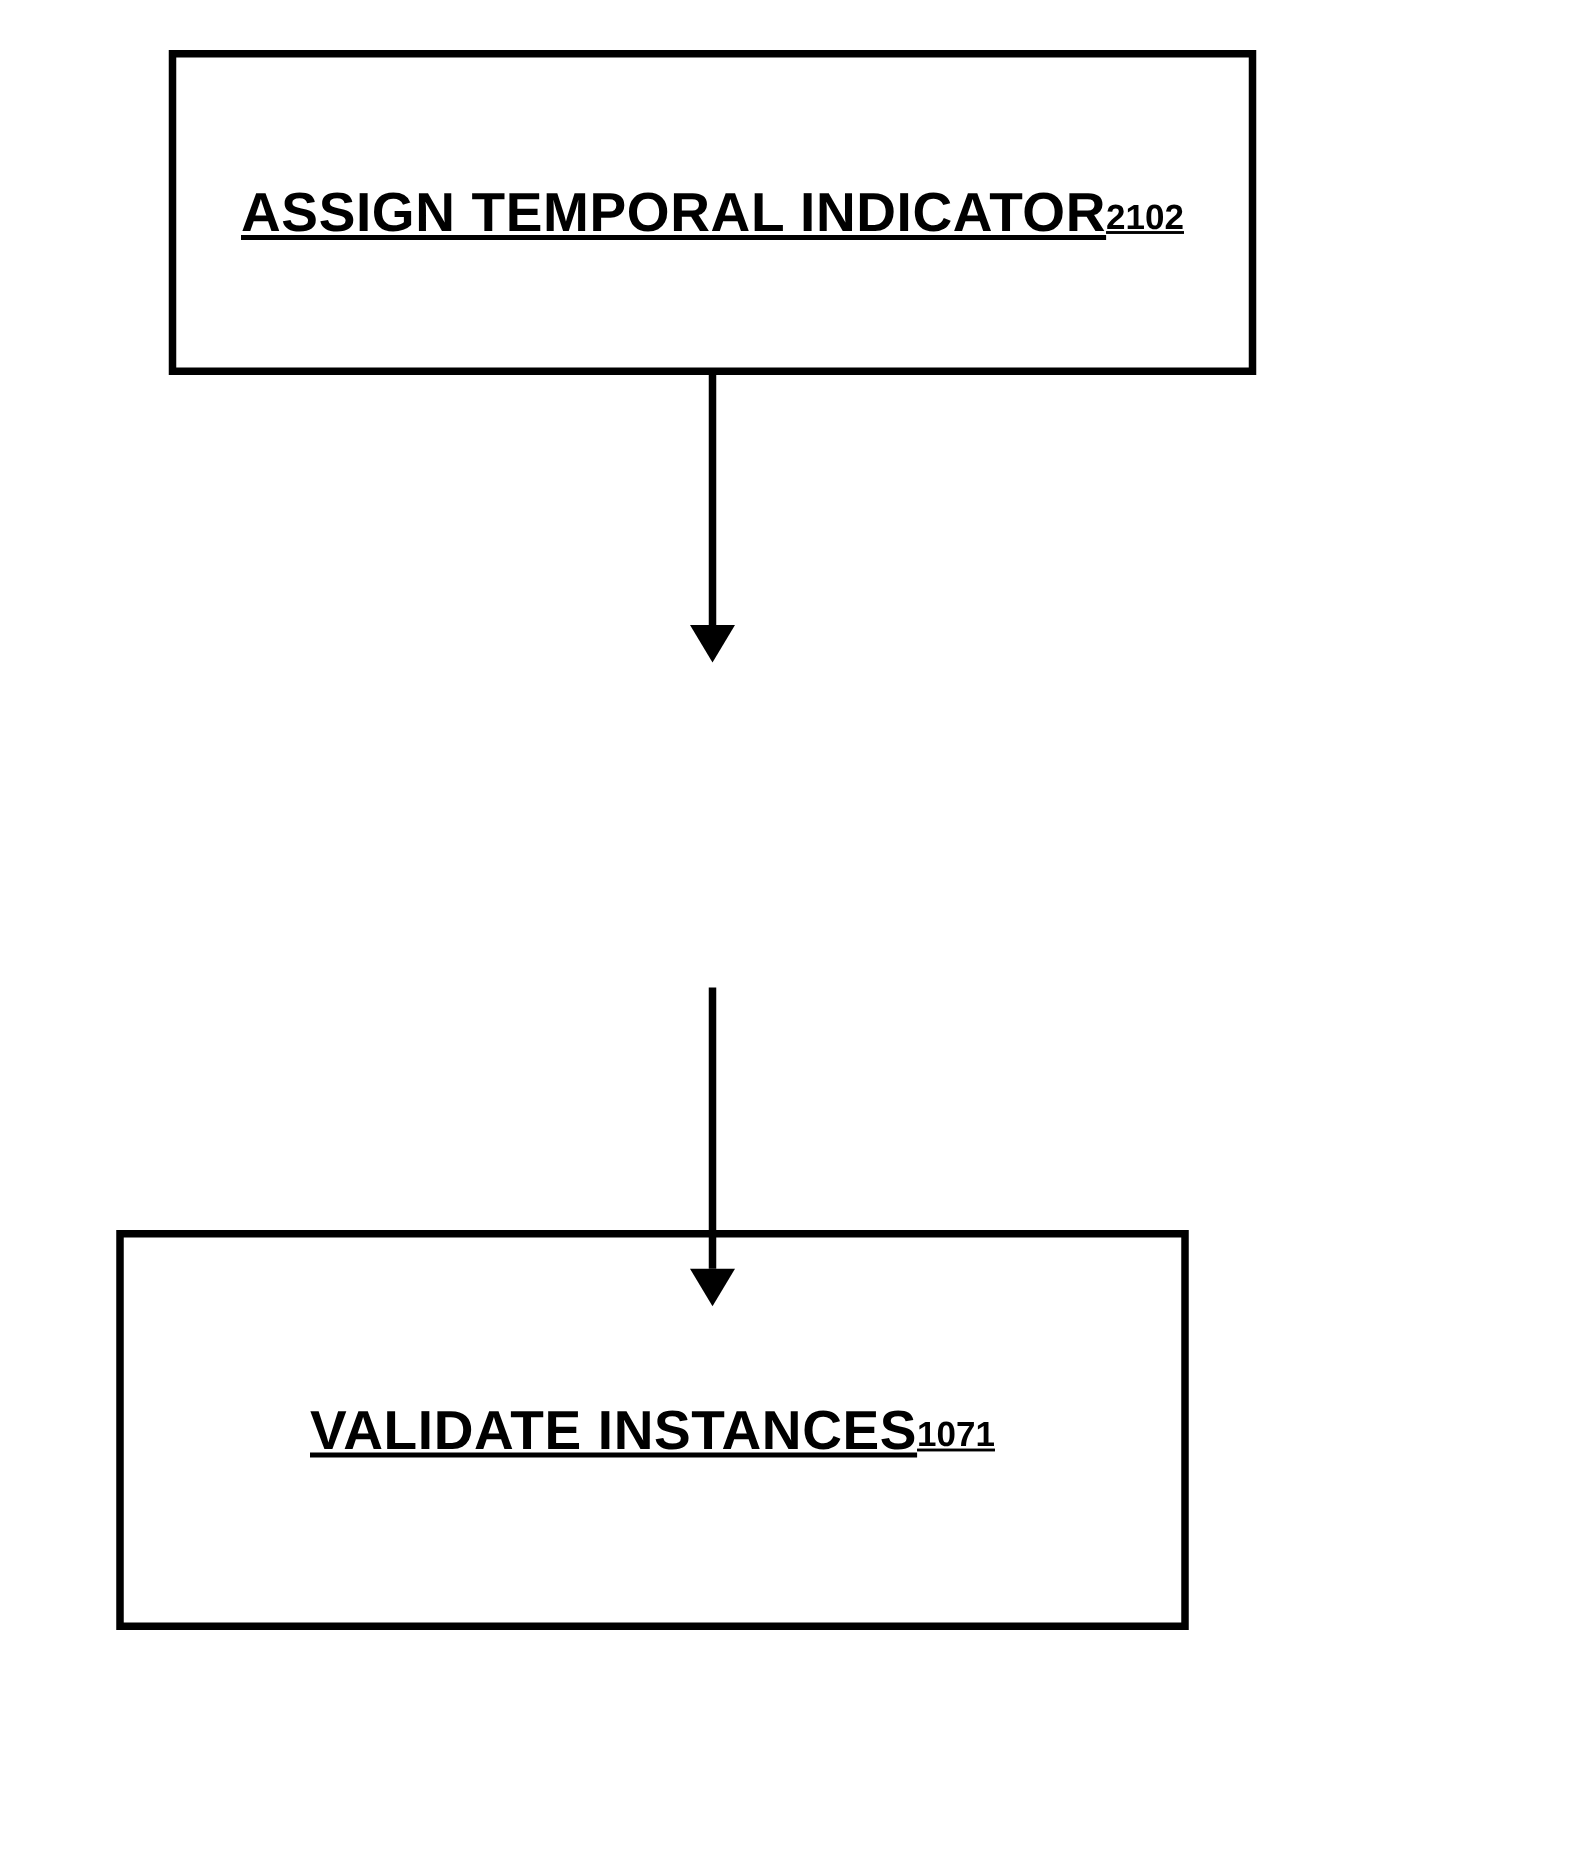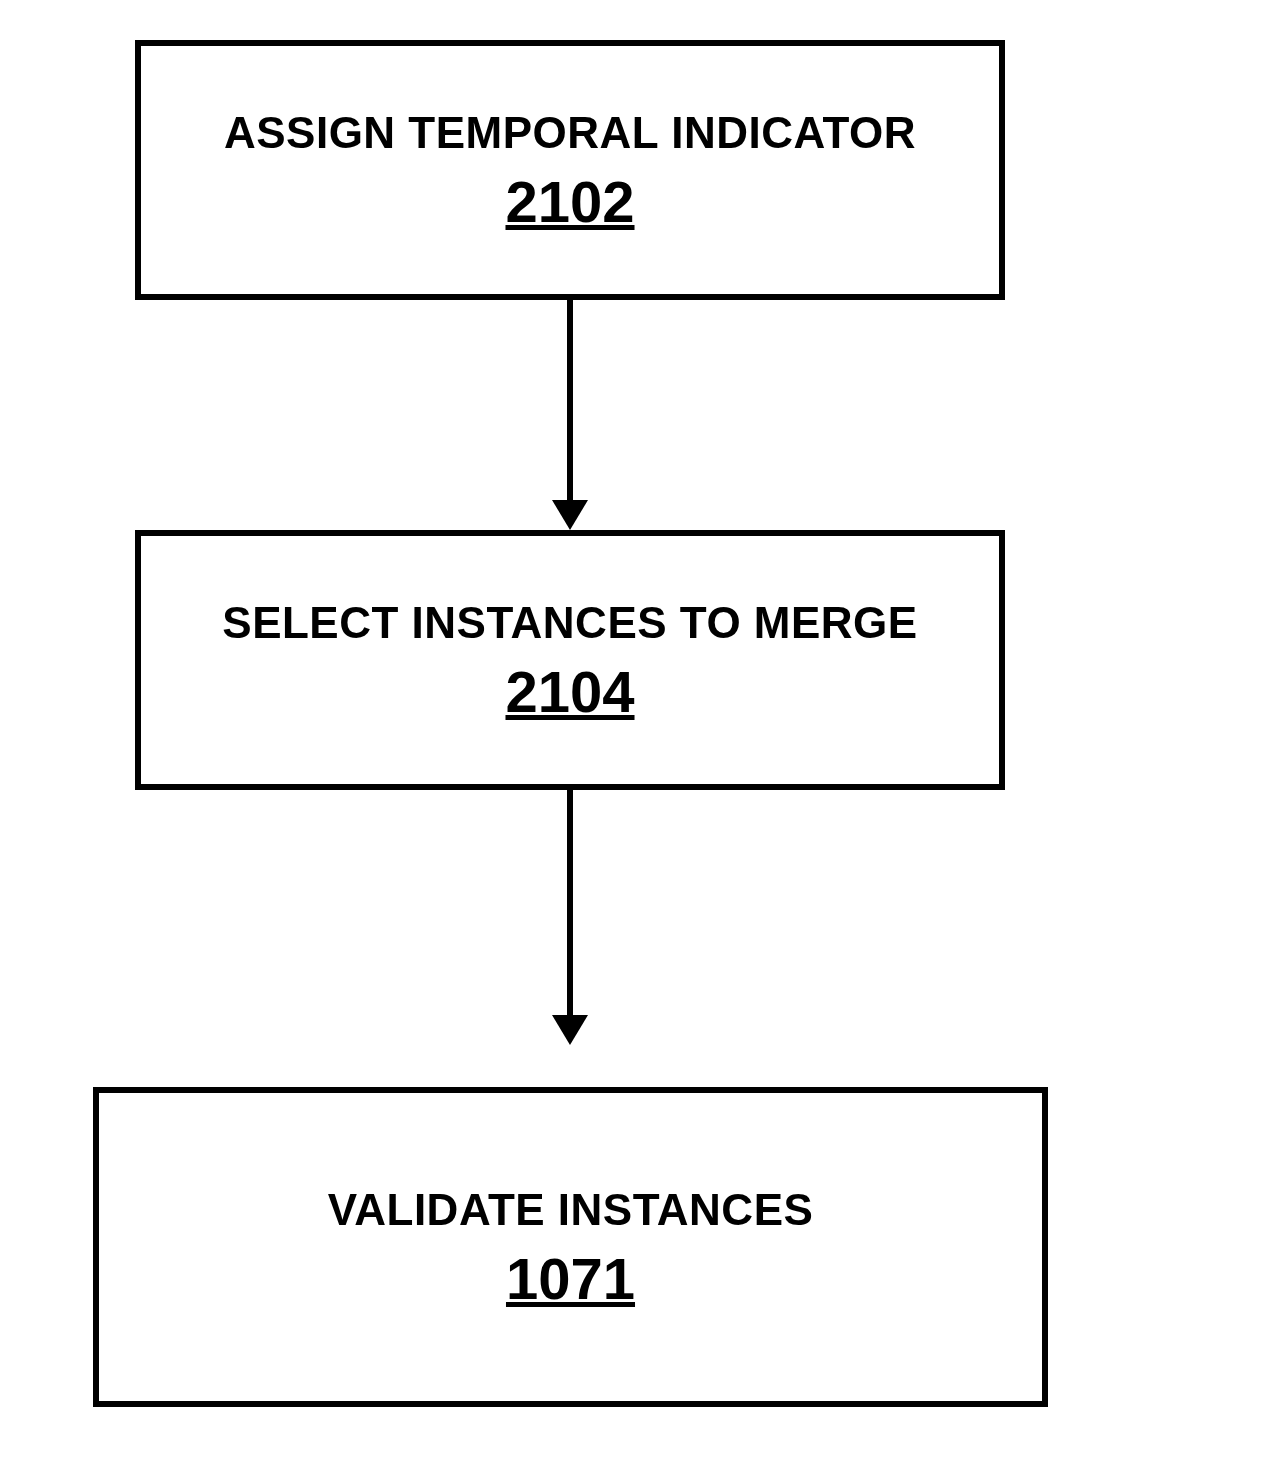--- a/index.html
+++ b/index.html
@@ -13,35 +13,36 @@
   .canvas {
     position: relative;
     width: 1262px;
     height: 1482px;
   }
   .box {
     position: absolute;
     border: 6px solid #000;
     box-sizing: border-box;
     display: flex;
-    flex-direction: column;
+    flex-direction: row;
     align-items: center;
     justify-content: center;
     text-align: center;
     padding: 20px 30px;
+    text-decoration: underline;
   }
   .title {
     font-size: 44px;
     font-weight: 900;
     letter-spacing: 0.5px;
     line-height: 1.25;
     white-space: pre-line;
   }
   .num {
-    font-size: 58px;
+    font-size: 28px;
     font-weight: 900;
     text-decoration: underline;
     margin-top: 8px;
   }
   .arrow-shaft {
     position: absolute;
     background: #000;
     width: 6px;
   }
   .arrow-head {
@@ -59,26 +60,22 @@
 <div class="canvas">
 
   <div class="box" style="left:135px; top:40px; width:870px; height:260px;">
     <div class="title">ASSIGN TEMPORAL INDICATOR</div>
     <div class="num">2102</div>
   </div>
 
   <div class="arrow-shaft" style="left:567px; top:300px; height:200px;"></div>
   <div class="arrow-head" style="left:552px; top:500px;"></div>
 
-  <div class="box" style="left:135px; top:530px; width:870px; height:260px;">
-    <div class="title">SELECT INSTANCES TO MERGE</div>
-    <div class="num">2104</div>
-  </div>
 
   <div class="arrow-shaft" style="left:567px; top:790px; height:225px;"></div>
   <div class="arrow-head" style="left:552px; top:1015px;"></div>
 
-  <div class="box" style="left:93px; top:1087px; width:955px; height:320px;">
+  <div class="box" style="left:93px; top:984px; width:858px; height:320px;">
     <div class="title">VALIDATE INSTANCES</div>
     <div class="num">1071</div>
   </div>
 
 </div>
 
 </body></html>

